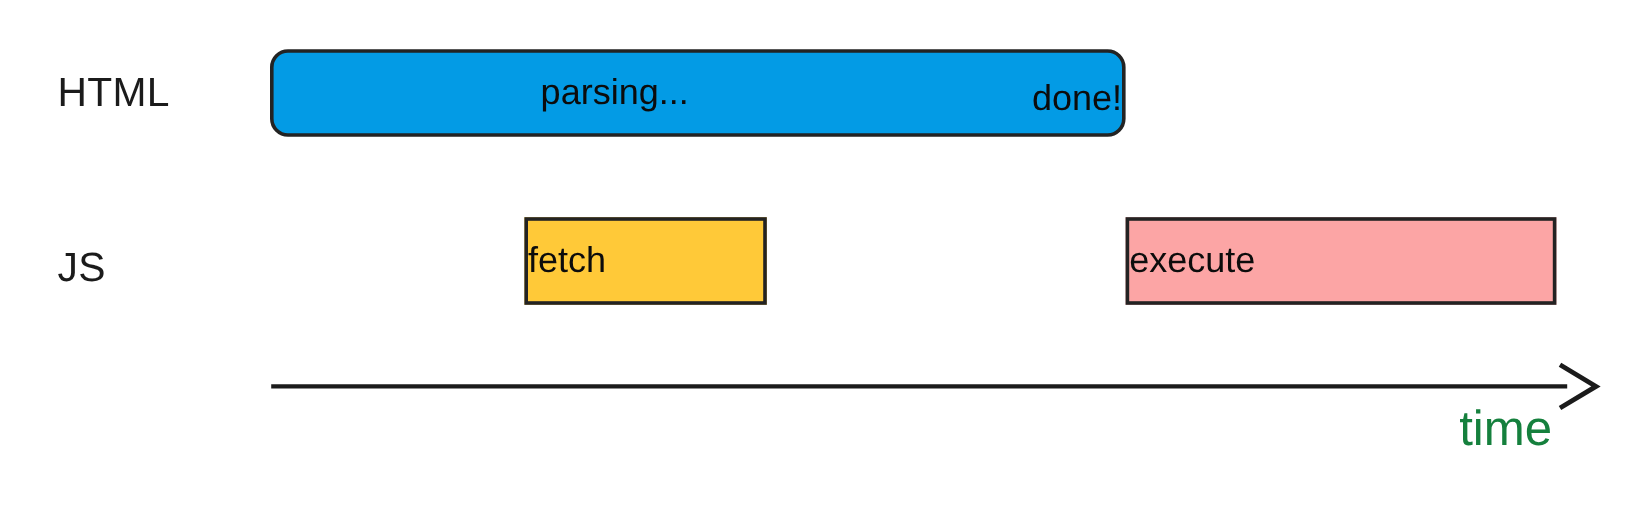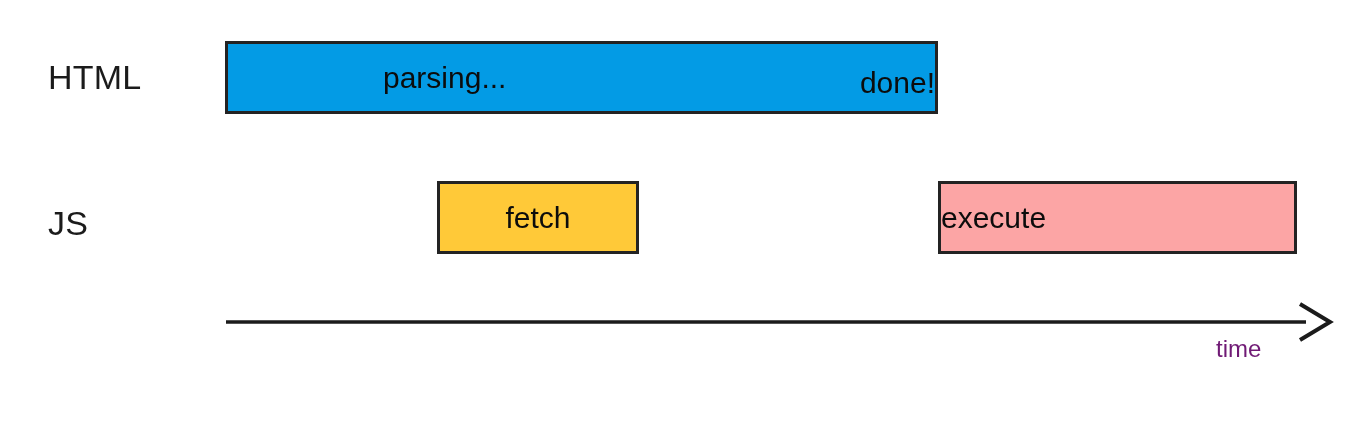--- a/index.html
+++ b/index.html
@@ -52,32 +52,32 @@
     white-space: nowrap;
     font-weight: 400;
   }
 
   #bar-html {
     left: 225px;
     top: 41px;
     width: 713px;
     height: 73px;
     background: #039BE5;
-    justify-content: space-between;
+    justify-content: flex-end;
+    border-radius: 15px;
   }
   #bar-html .bar-text.parsing { margin-left: 155px; }
   #bar-html .bar-text.done { margin-left: 286px; margin-top: 10px; }
 
   #bar-fetch {
     left: 437px;
     top: 181px;
     width: 202px;
     height: 73px;
     background: #FFC938;
-    justify-content: center;
   }
 
   #bar-execute {
     left: 938px;
     top: 181px;
     width: 359px;
     height: 73px;
     background: #fca5a5;
     justify-content: flex-start;
   }
@@ -88,23 +88,23 @@
     left: 220px;
     top: 296px;
     width: 1120px;
     height: 56px;
     overflow: visible;
   }
   #time-label {
     position: absolute;
     left: 1216px;
     top: 337px;
-    font-size: 24px;
+    font-size: 41px;
     line-height: 1;
-    color: #701a75;
+    color: #15803d;
     white-space: nowrap;
   }
 </style>
 </head>
 <body>
 
 <div class="stage">
 
   <div class="row-label" id="label-html">HTML</div>
 

